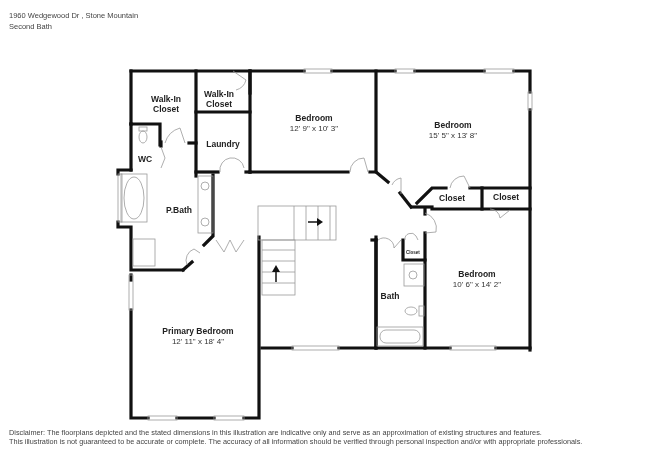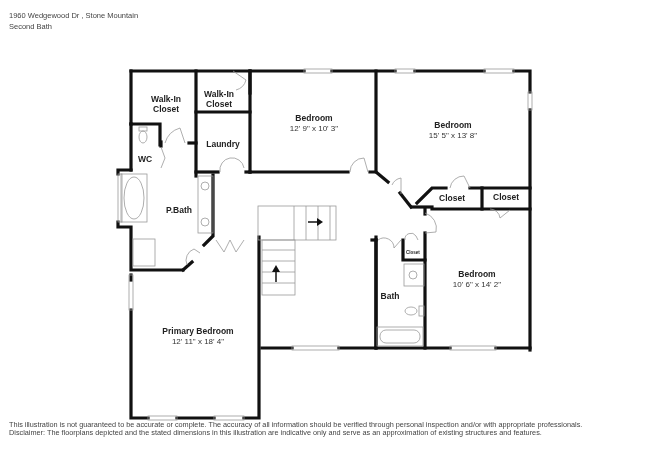--- a/index.html
+++ b/index.html
@@ -149,13 +149,13 @@
   <text class="room-name small" x="413" y="254">Closet</text>
   <text class="room-name" x="179" y="213">P.Bath</text>
   <text class="room-name" x="390" y="299">Bath</text>
   <text class="room-name" x="477" y="277">Bedroom</text>
   <text class="room-dim" x="477" y="287">10' 6" x 14' 2"</text>
   <text class="room-name" x="198" y="334">Primary Bedroom</text>
   <text class="room-dim" x="198" y="344">12' 11" x 18' 4"</text>
 </svg>
 
 <div class="disc" style="top:428px">Disclaimer: The floorplans depicted and the stated dimensions in this illustration are indicative only and serve as an approximation of existing structures and features.</div>
-<div class="disc" style="top:420px">This illustration is not guaranteed to be accurate or complete. The accuracy of all information should be verified through personal inspection and/or with appropriate professionals.</div>
+<div class="disc" style="top:437px">This illustration is not guaranteed to be accurate or complete. The accuracy of all information should be verified through personal inspection and/or with appropriate professionals.</div>
 
 </body></html>

